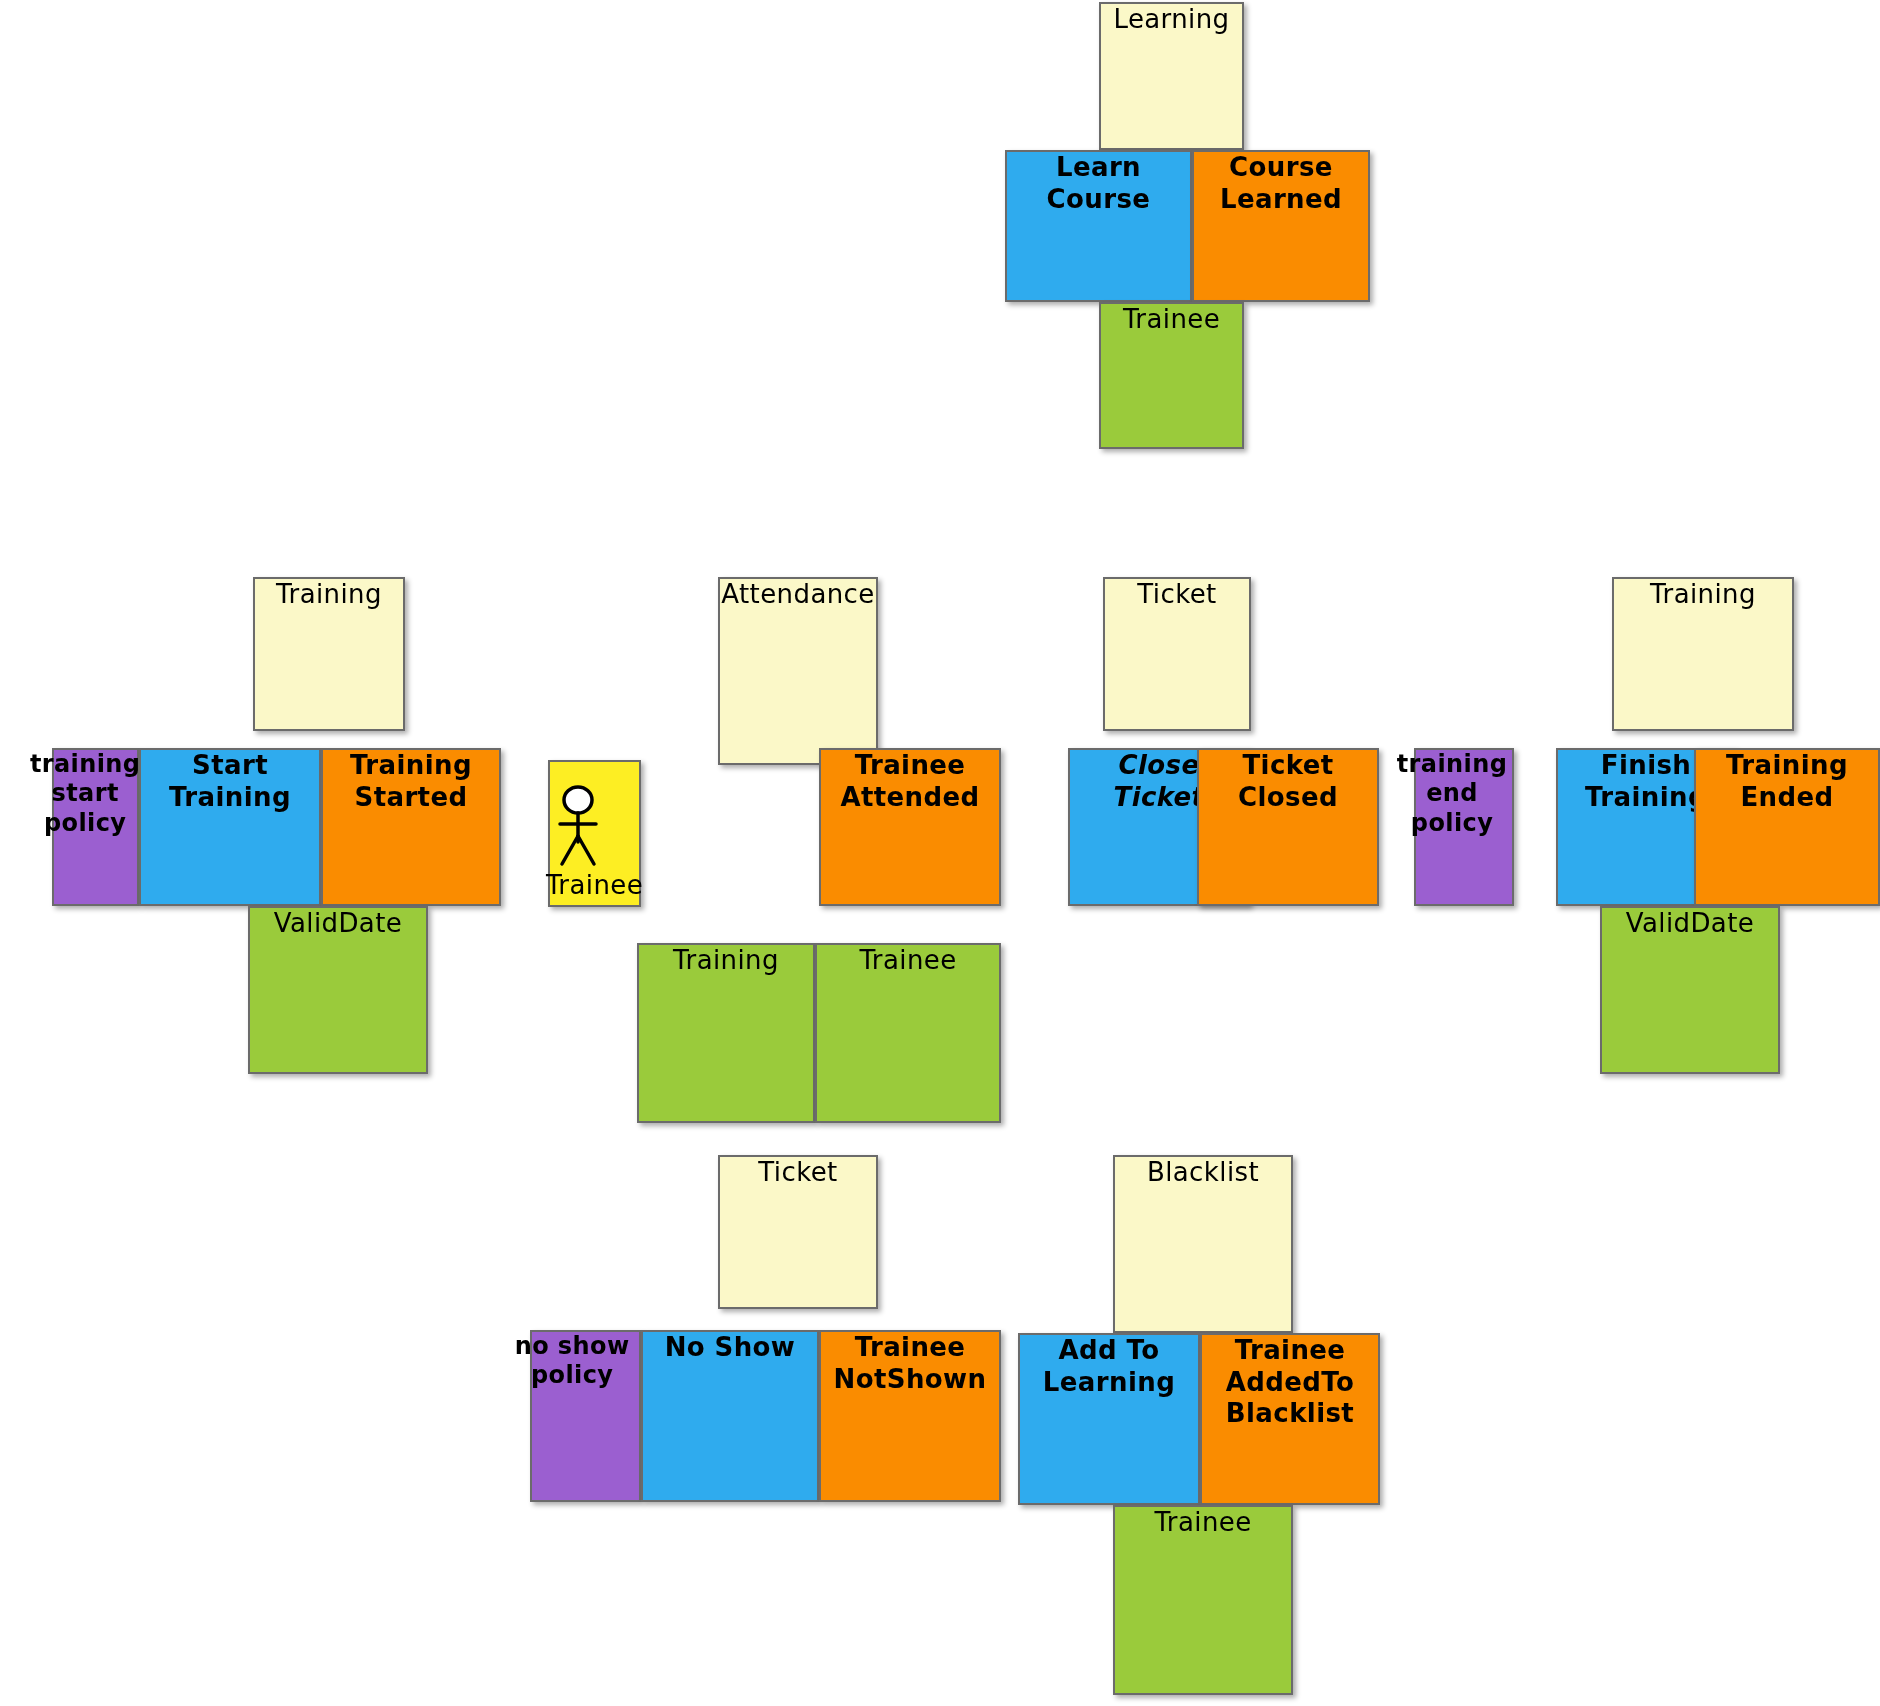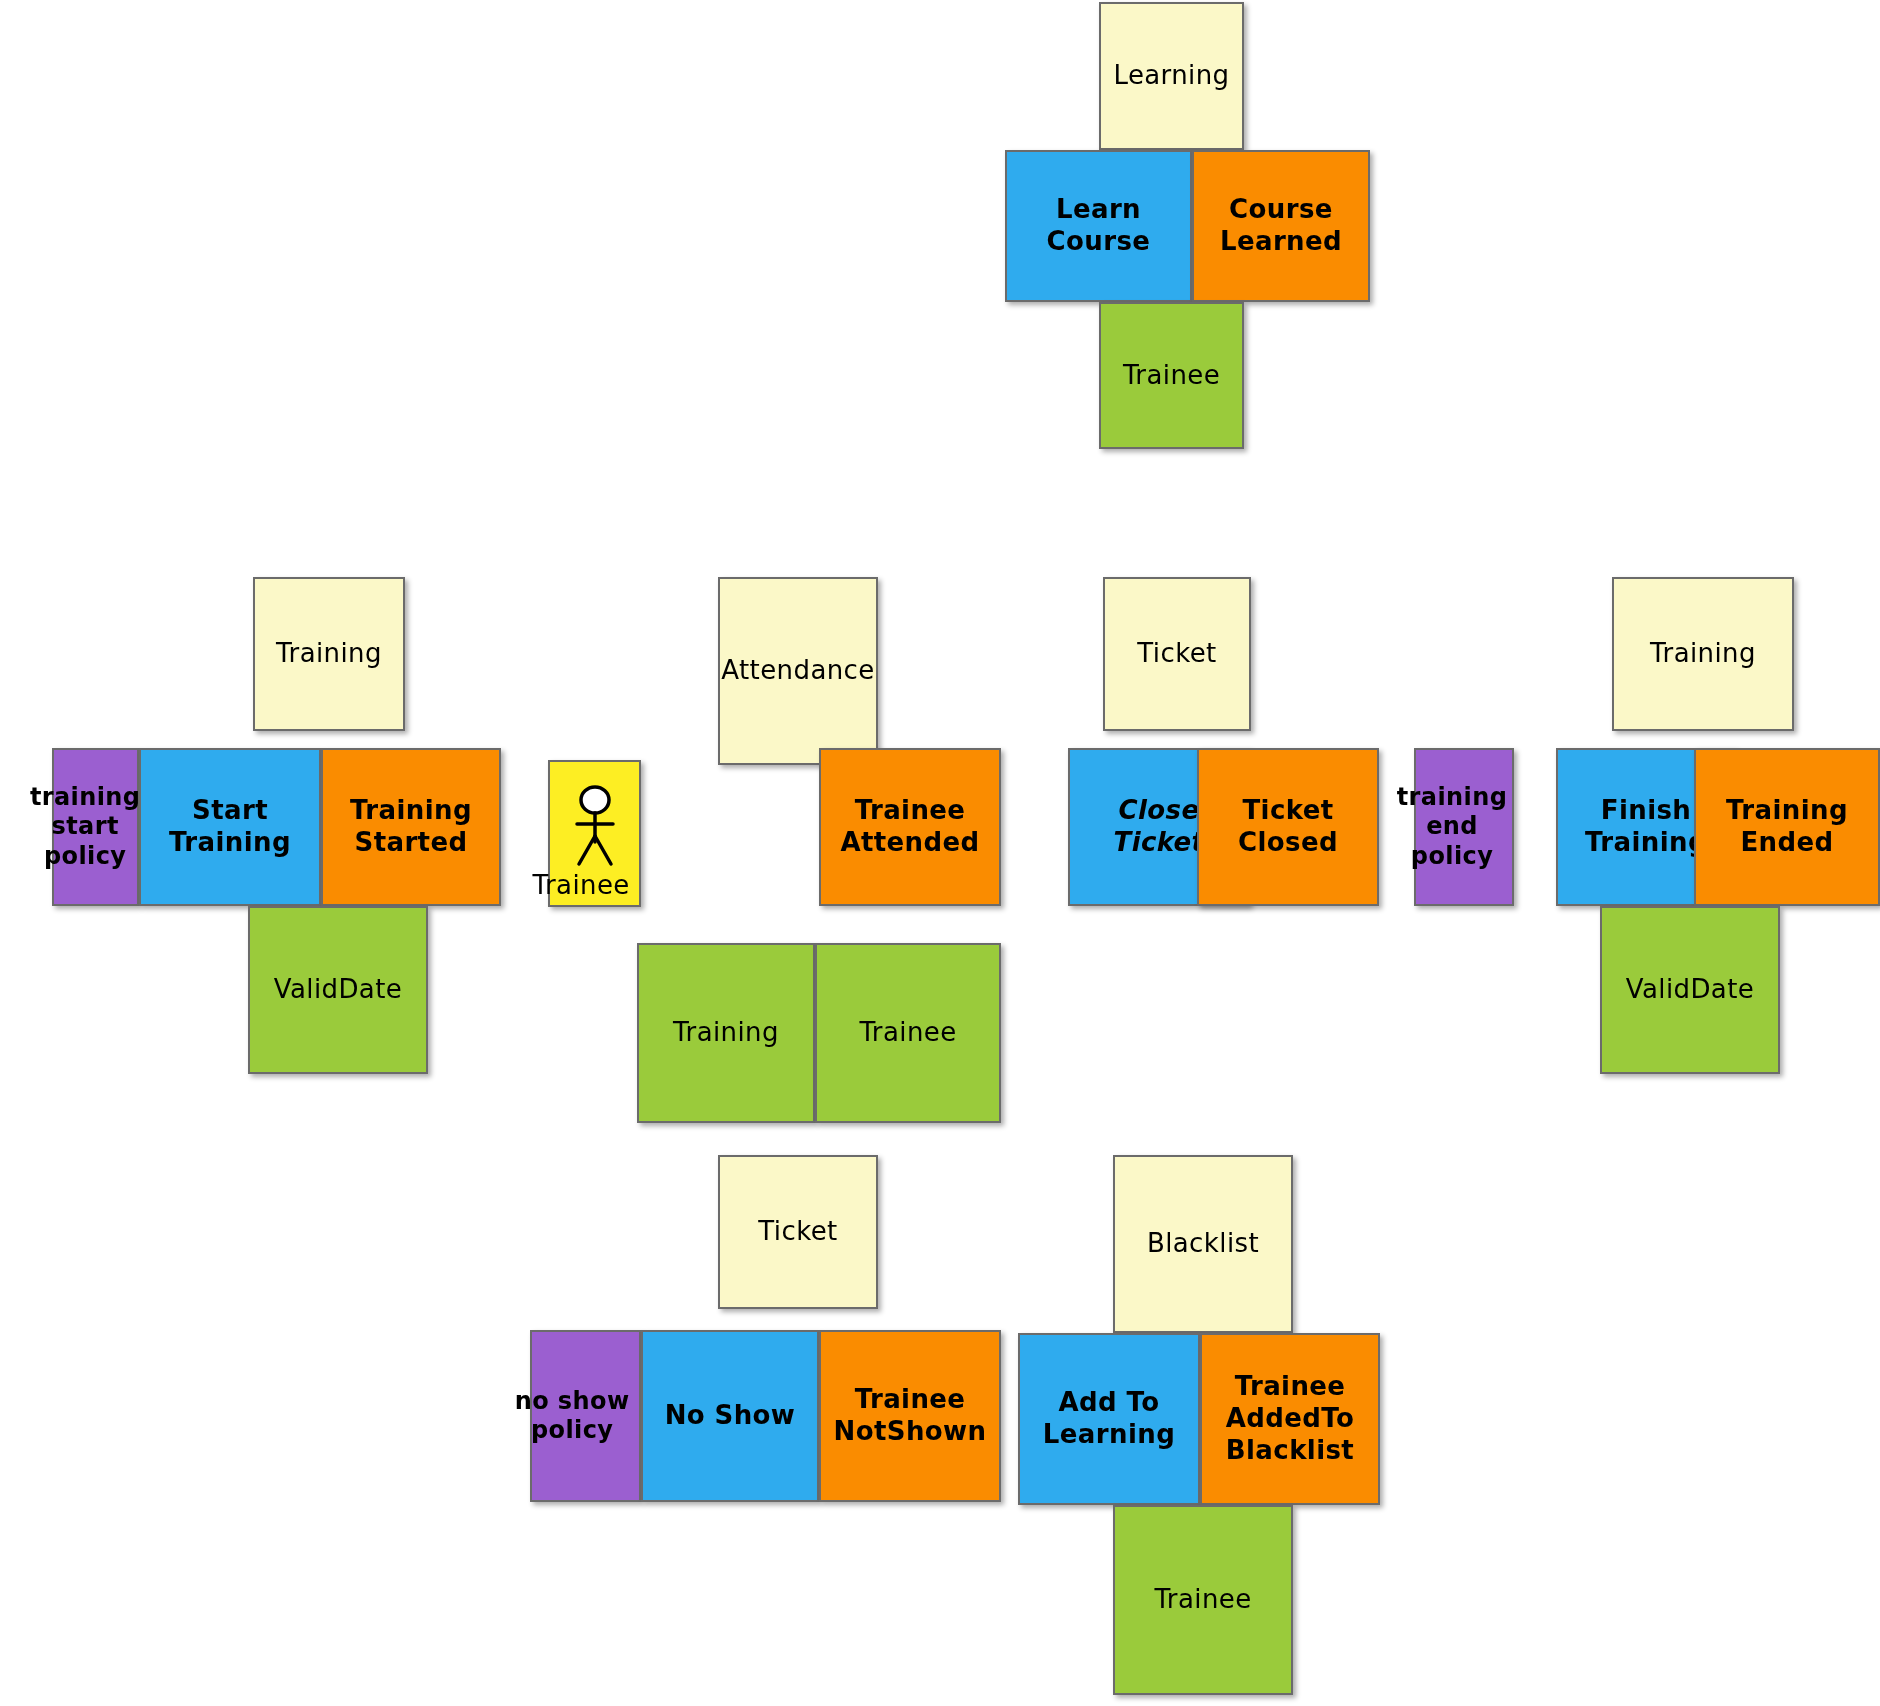--- a/index.html
+++ b/index.html
@@ -17,21 +17,21 @@
     height: 1706px;
     background: #ffffff;
     overflow: hidden;
   }
   .note {
     position: absolute;
     box-sizing: border-box;
     border: 2px solid #6b6b6b;
     box-shadow: 3px 3px 5px rgba(0,0,0,0.32);
     display: flex;
-    align-items: center;
+    align-items: flex-start;
     justify-content: center;
     text-align: center;
     color: #000000;
     font-family: "DejaVu Sans", sans-serif;
     font-size: 26px;
     line-height: 1.22;
     letter-spacing: 0.4px;
     white-space: pre-line;
     overflow: visible;
   }

